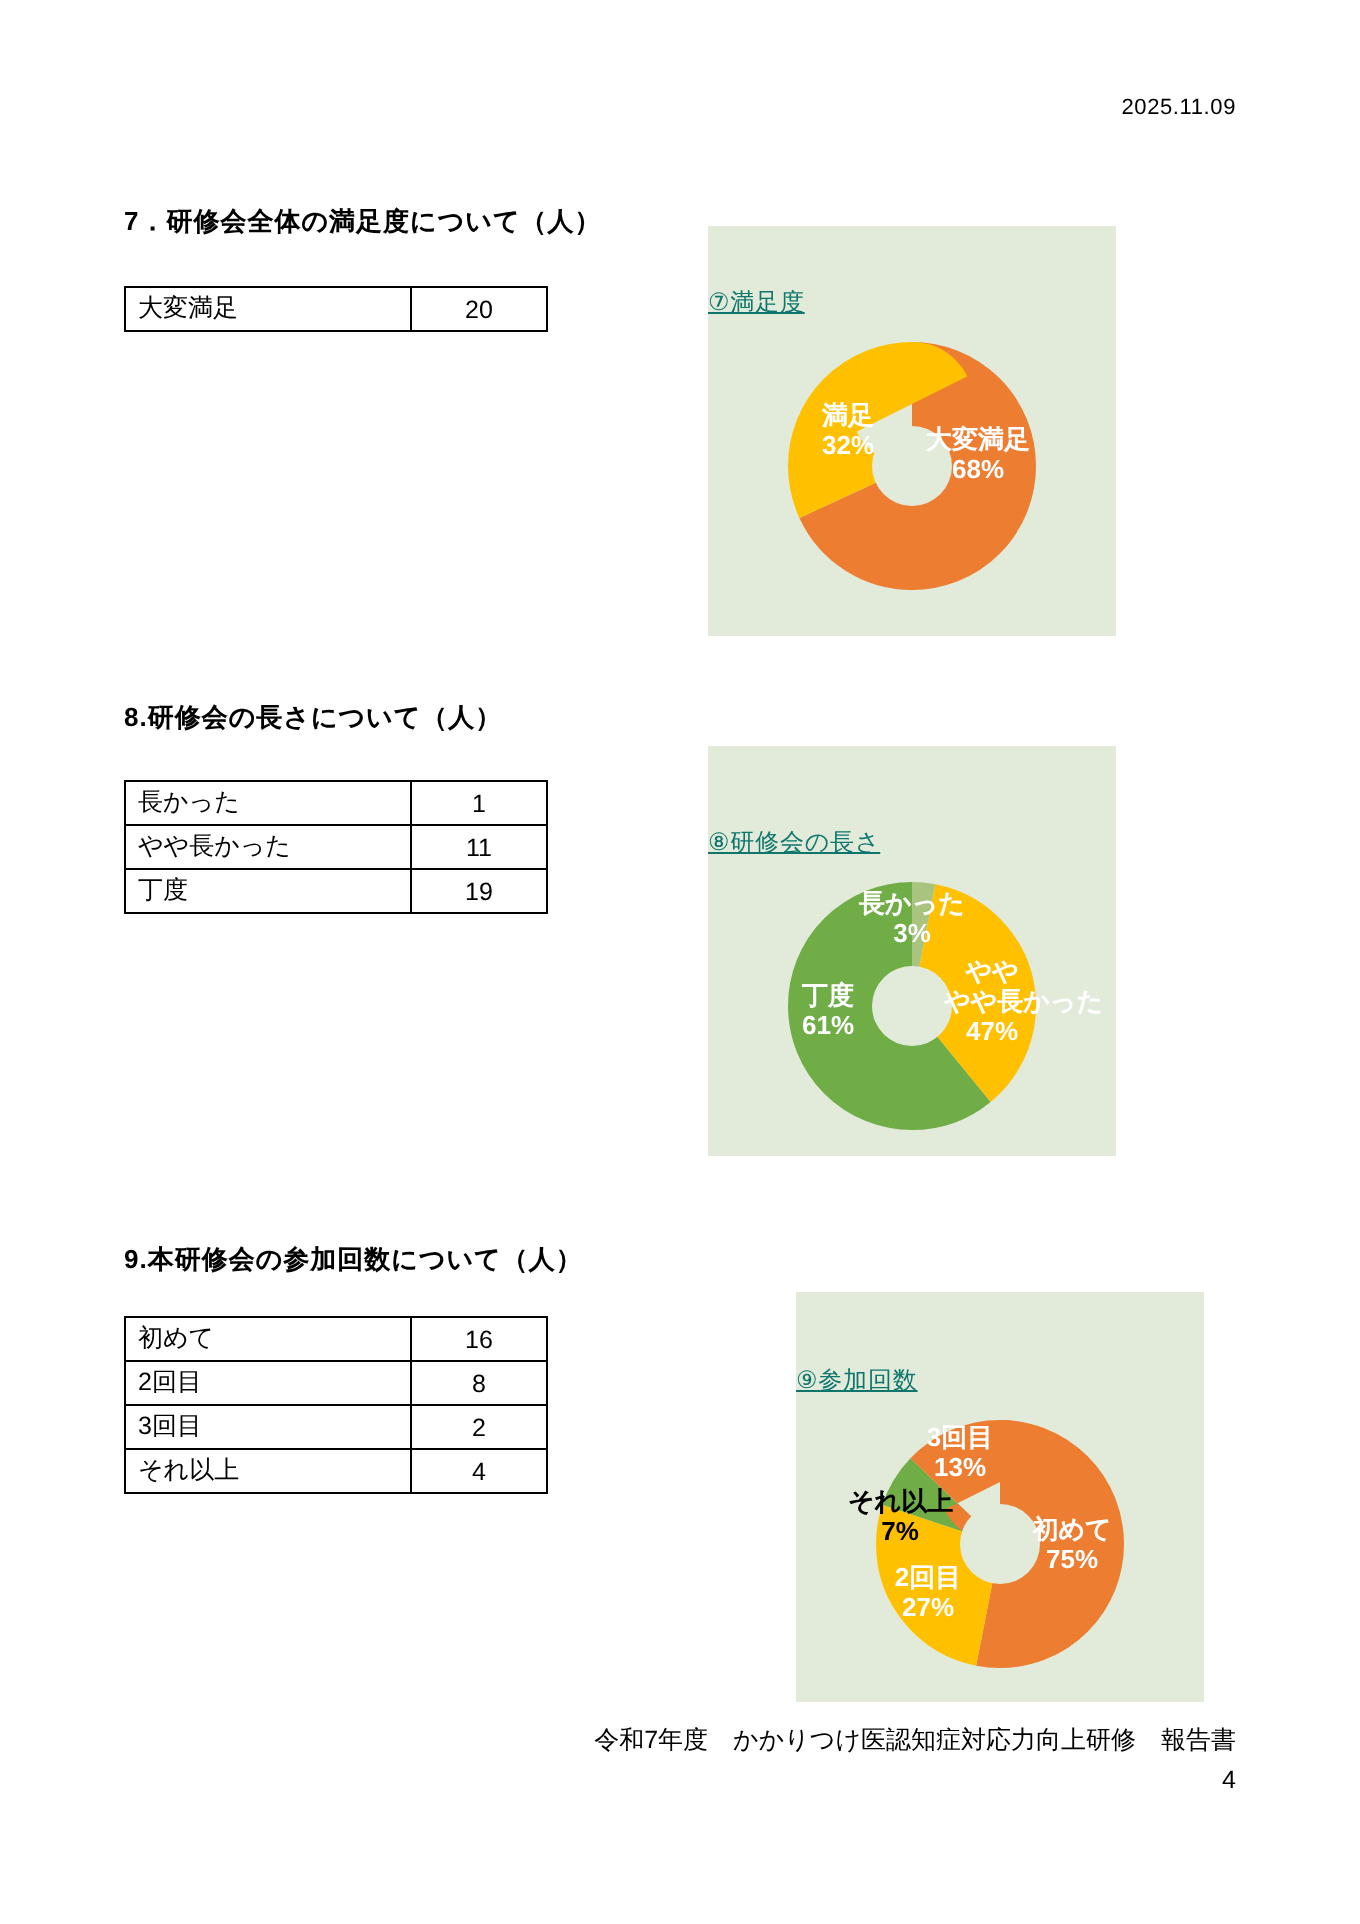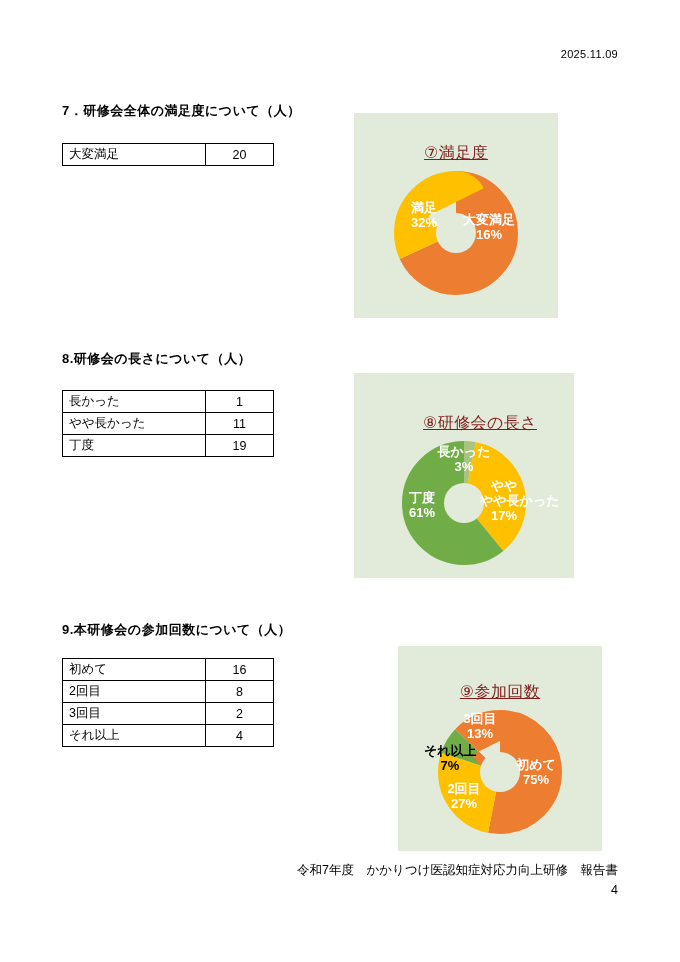--- a/index.html
+++ b/index.html
@@ -61,23 +61,23 @@
     width: 55px;
     text-align: center;
   }
   .chart-box {
     position: absolute;
     background: #e2ebda;
   }
   .chart-title {
     position: absolute;
     width: 100%;
-    text-align: center;
-    font-size: 16px;
-    color: #7f1d1d;
+    text-align: left;
+    font-size: 12px;
+    color: #0f766e;
     text-decoration: underline;
     letter-spacing: 0.4px;
   }
   .donut-wrap {
     position: absolute;
     left: 0;
     width: 100%;
   }
   .donut {
     position: relative;
@@ -134,21 +134,21 @@
         <div class="donut" style="width:124px; height:124px;">
           <svg width="124" height="124" viewBox="0 0 124 124">
 
             <circle r="31" cx="62" cy="62" fill="transparent" stroke="#ed7d31" stroke-width="62" stroke-dasharray="132.45 62.35" stroke-dashoffset="0" transform="rotate(-90 62 62)"></circle>
 
             <circle r="31" cx="62" cy="62" fill="transparent" stroke="#ffc000" stroke-width="62" stroke-dasharray="62.35 132.45" stroke-dashoffset="-132.45" transform="rotate(-90 62 62)"></circle>
             <circle r="20" cx="62" cy="62" fill="#e2ebda"></circle>
           </svg>
           <div class="slice-label" style="left:66px; top:42px; width:58px;">
             <span>大変満足</span><br>
-            <span>16%</span>
+            <span>68%</span>
           </div>
           <div class="slice-label" style="left:8px; top:30px; width:44px;">
             <span>満足</span><br>
             <span>32%</span>
           </div>
         </div>
       </div>
     </div>
   </div>
 
@@ -165,41 +165,41 @@
           <td class="label">やや長かった</td>
           <td class="value">11</td>
         </tr>
         <tr>
           <td class="label">丁度</td>
           <td class="value">19</td>
         </tr>
       </tbody>
     </table>
 
-    <div class="chart-box" style="left:354px; top:373px; width:204px; height:205px;padding-left:16px;">
+    <div class="chart-box" style="left:354px; top:373px; width:204px; height:205px;">
       <div class="chart-title" style="top:40px;">⑧研修会の長さ</div>
       <div class="donut-wrap" style="top:68px;">
         <div class="donut" style="width:124px; height:124px;">
           <svg width="124" height="124" viewBox="0 0 124 124">
 
             <circle r="31" cx="62" cy="62" fill="transparent" stroke="#a9c47f" stroke-width="62" stroke-dasharray="5.84 188.96" stroke-dashoffset="0" transform="rotate(-90 62 62)"></circle>
 
             <circle r="31" cx="62" cy="62" fill="transparent" stroke="#ffc000" stroke-width="62" stroke-dasharray="70.13 124.67" stroke-dashoffset="-5.84" transform="rotate(-90 62 62)"></circle>
 
             <circle r="31" cx="62" cy="62" fill="transparent" stroke="#70ad47" stroke-width="62" stroke-dasharray="118.83 75.97" stroke-dashoffset="-75.97" transform="rotate(-90 62 62)"></circle>
             <circle r="20" cx="62" cy="62" fill="#e2ebda"></circle>
           </svg>
           <div class="slice-label" style="left:28px; top:4px; width:68px;">
             <span>長かった</span><br>
             <span>3%</span>
           </div>
           <div class="slice-label" style="left:78px; top:38px; width:48px;">
             やや<br>
             <span>やや長かった</span><br>
-            <span>17%</span>
+            <span>47%</span>
           </div>
           <div class="slice-label" style="left:-2px; top:50px; width:44px;">
             <span>丁度</span><br>
             <span>61%</span>
           </div>
         </div>
       </div>
     </div>
   </div>
 

